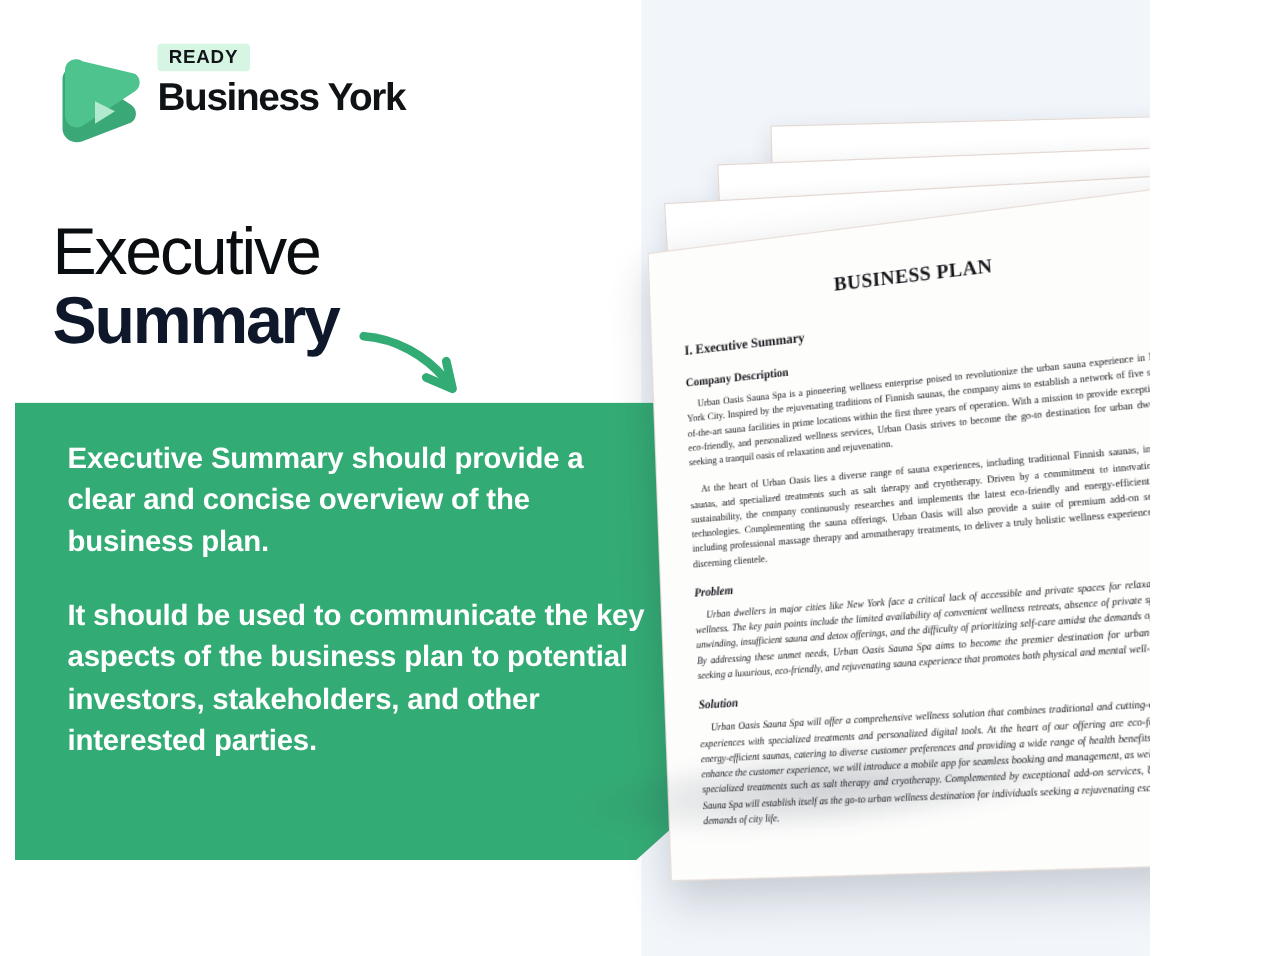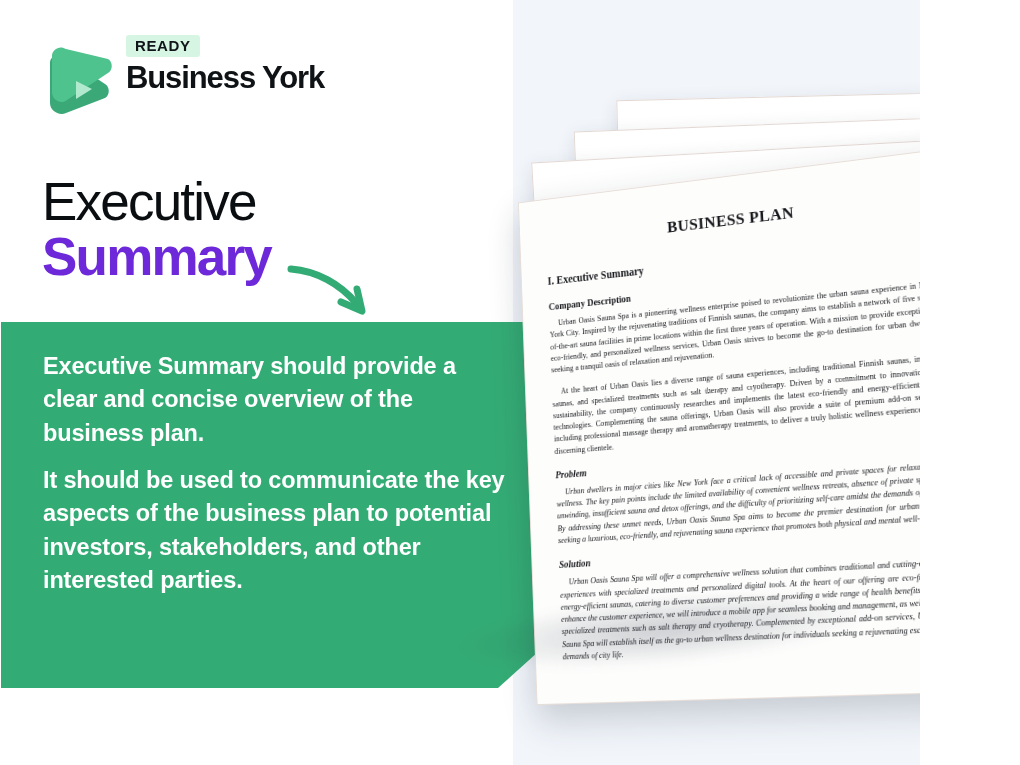--- a/index.html
+++ b/index.html
@@ -87,55 +87,55 @@
     font-weight: normal;
     letter-spacing: -1.8px;
     color: #0b0e11;
     line-height: 1.03;
   }
   .headline .line2 {
     display: block;
     font-size: 53px;
     font-weight: bold;
     letter-spacing: -1.8px;
-    color: #6d28d9;
+    color: #0f172a;
     line-height: 1.03;
   }
 
   .curved-arrow {
     position: absolute;
     left: 283px;
     top: 255px;
     width: 100px;
     height: 70px;
   }
 
   
   .green-panel {
     position: absolute;
-    left: 1px;
+    left: 12px;
     top: 322px;
     width: 537px;
     height: 366px;
     background: #33ab74;
     clip-path: polygon(0 0, 537px 0, 537px 330px, 497px 366px, 0 366px);
   }
   .green-panel .body-text {
     position: absolute;
     left: 42px;
     top: 28px;
     width: 470px;
     color: #ffffff;
     font-size: 23.5px;
     font-weight: bold;
     line-height: 1.42;
     letter-spacing: -0.15px;
   }
   .green-panel .para2 {
-    margin-top: 14px;
+    margin-top: 26px;
     display: block;
   }
   .green-panel .para1 { display: block; }
 
   
   .doc-stack {
     position: absolute;
     left: 470px;
     top: 95px;
     width: 550px;

